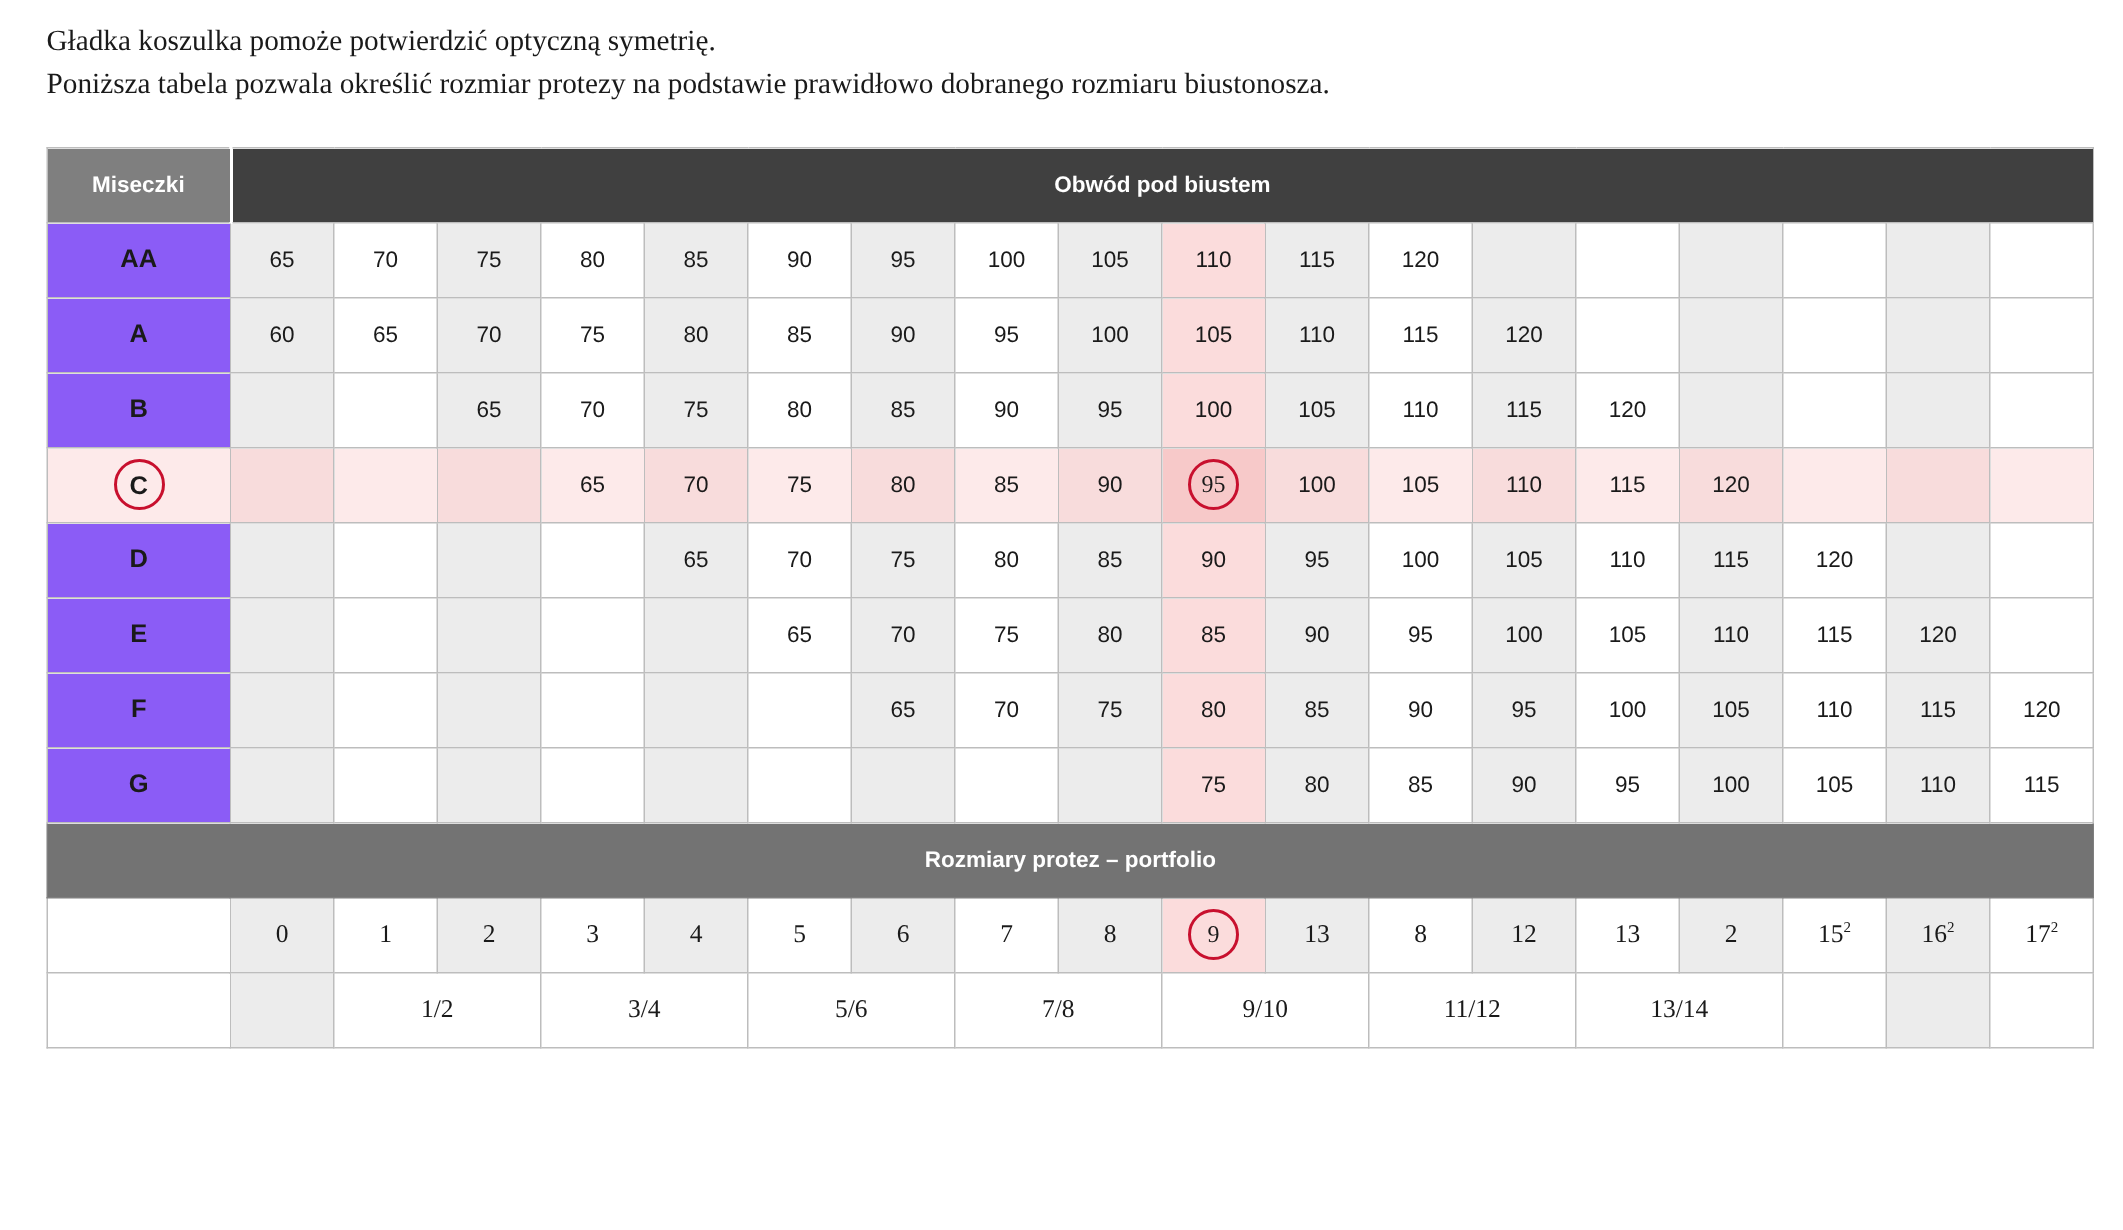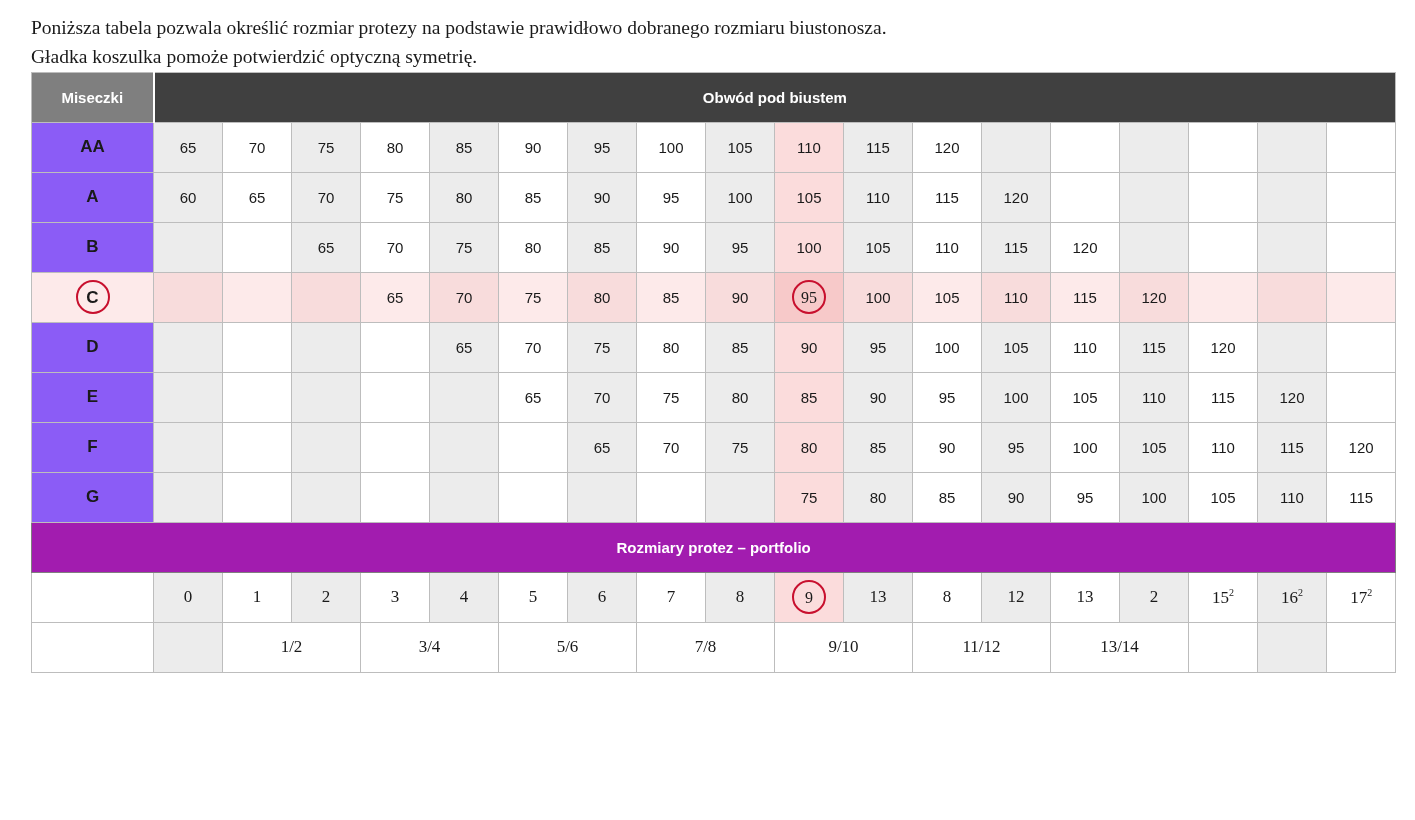--- a/index.html
+++ b/index.html
@@ -35,20 +35,21 @@
     margin-top: 19px;
     font-family: "Liberation Serif", serif;
     font-size: 19.5px;
     color: #1a1a1a;
   }
   .example b {
     font-weight: bold;
   }
 
   table.sizing {
+    margin-top: 26px;
     border-collapse: collapse;
     table-layout: fixed;
     width: 1353px;
     font-family: "Liberation Sans", sans-serif;
     font-size: 15px;
   }
   table.sizing td, table.sizing th {
     border: 1px solid #bdbdbd;
     text-align: center;
     vertical-align: middle;
@@ -67,21 +68,21 @@
     border-right: 2px solid #ffffff !important;
     height: 66px;
   }
   .hdr-wide {
     background: #404040;
     color: #ffffff;
     font-weight: bold;
     height: 66px;
   }
   .band {
-    background: #a21caf;
+    background: #737373;
     color: #ffffff;
     font-weight: bold;
     height: 44px;
     border-color: #7f7f7f !important;
   }
   .cup {
     font-weight: bold;
     font-size: 17px;
     background: #8b5cf6;
   }
@@ -130,22 +131,22 @@
     height: 52px;
   }
   sup { font-size: 10px; vertical-align: super; }
 </style>
 </head>
 <body>
 
 <div class="page">
 
   <div class="intro">
+    <span class="line">Gładka koszulka pomoże potwierdzić optyczną symetrię.</span>
     <span class="line">Poniższa tabela pozwala określić rozmiar protezy na podstawie prawidłowo dobranego rozmiaru biustonosza.</span>
-    <span class="line">Gładka koszulka pomoże potwierdzić optyczną symetrię.</span>
   </div>
 
 
   <table class="sizing">
     <colgroup>
       <col class="c-cup">
       <col class="c-d">
         <col class="c-d">
         <col class="c-d">
         <col class="c-d">

